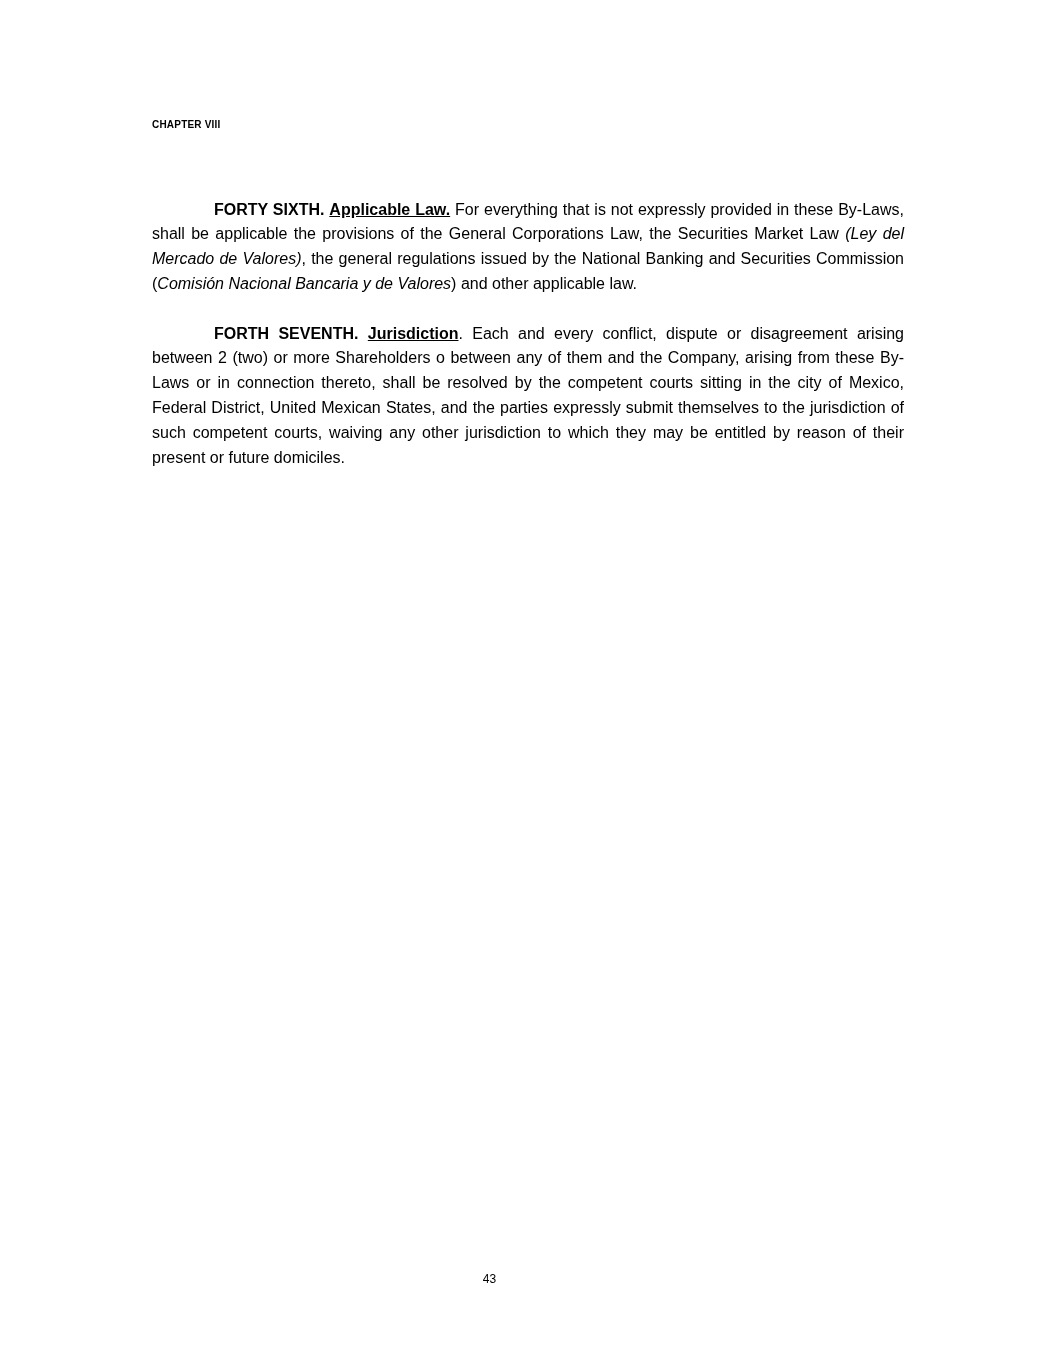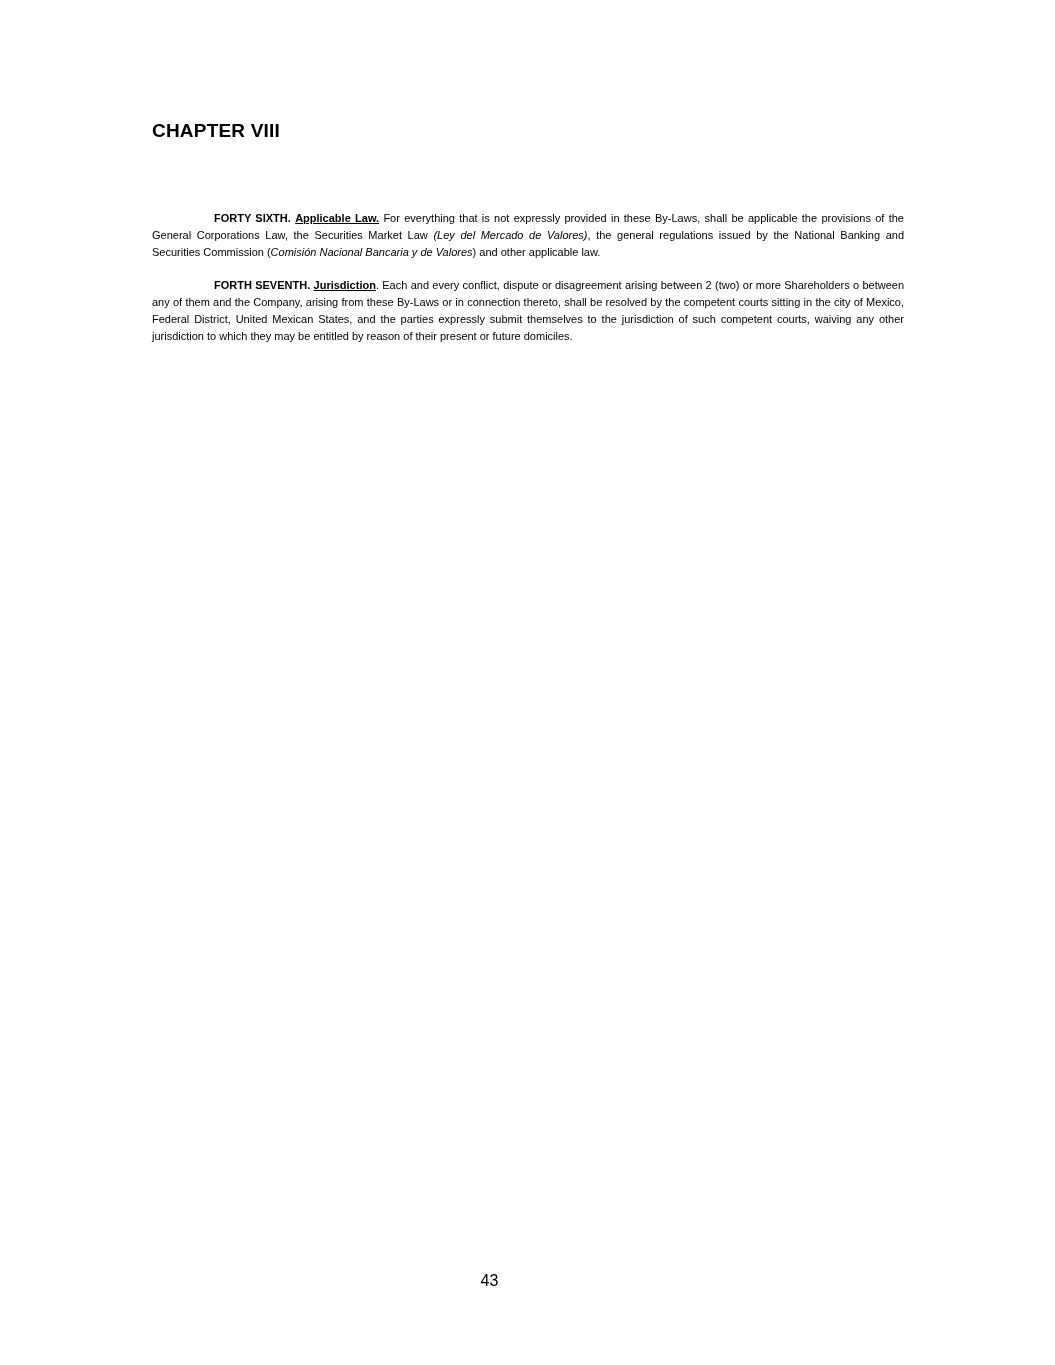--- a/index.html
+++ b/index.html
@@ -19,50 +19,50 @@
     box-sizing: border-box;
     overflow: hidden;
   }
   .content {
     position: absolute;
     left: 152px;
     top: 118px;
     width: 752px;
   }
   .heading {
-    font-size: 19px;
+    font-size: 10px;
     font-weight: bold;
     letter-spacing: 0.2px;
     line-height: 1.35;
     margin: 0 0 0 0;
   }
   .heading-underline {
     text-decoration: underline;
   }
   .gap-1 { height: 36px; }
   .gap-2 { height: 30px; }
   .para {
-    font-size: 11px;
+    font-size: 16px;
     line-height: 1.55;
     text-align: justify;
     text-justify: inter-word;
     margin: 0;
   }
-  .para + .para { margin-top: 16px; }
+  .para + .para { margin-top: 25px; }
   .indent { display: inline-block; width: 62px; }
   .b { font-weight: bold; }
   .bu { font-weight: bold; text-decoration: underline; }
   .it { font-style: italic; }
   .footer {
     position: absolute;
     left: 0;
     top: 1272px;
     width: 979px;
     text-align: center;
-    font-size: 16px;
+    font-size: 12px;
   }
 </style>
 </head>
 <body>
 
 <div class="page">
   <div class="content">
 
     <div class="heading">CHAPTER VIII</div>
 

